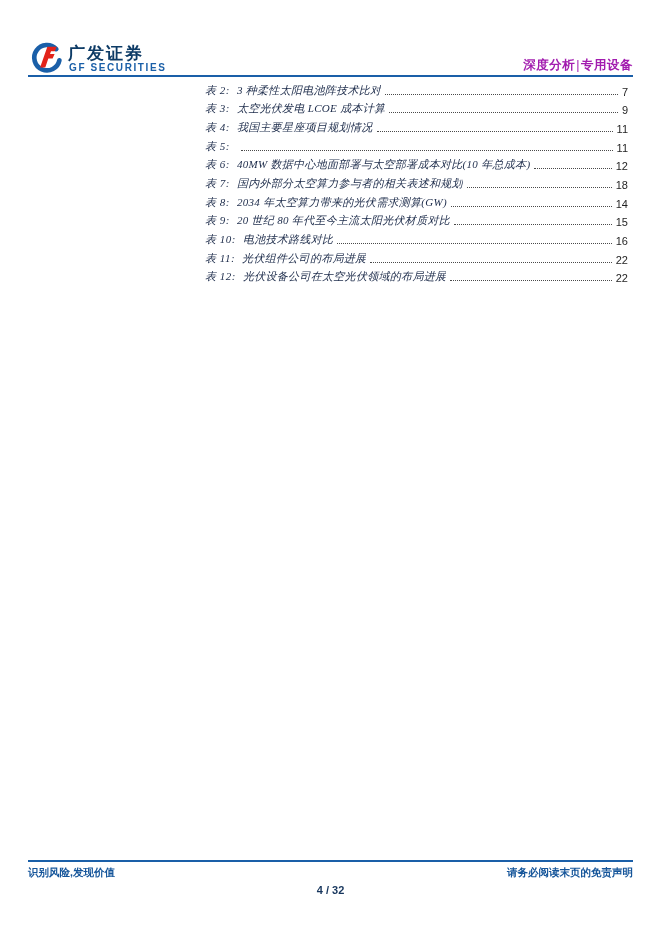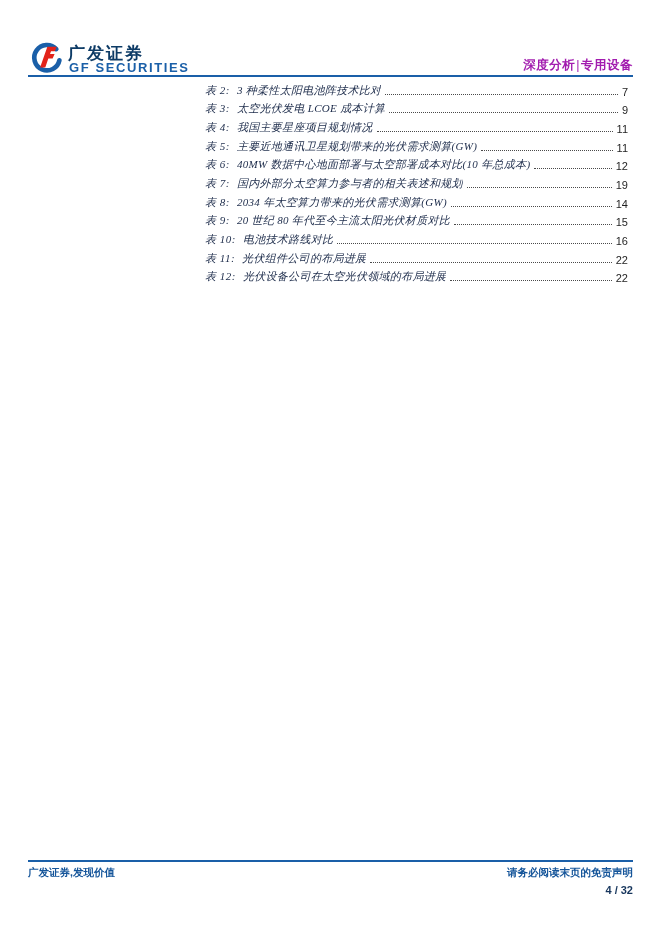--- a/index.html
+++ b/index.html
@@ -17,21 +17,21 @@
     display: flex; align-items: flex-start; gap: 5px;
   }
   .logo-icon { width: 34px; height: 34px; margin-top: 1px; }
   .brand-text { display: flex; flex-direction: column; margin-top: 4px; }
   .brand-name {
     font-size: 17px; font-weight: bold; color: #0d3b66;
     letter-spacing: 2px; line-height: 19px;
     font-family: "Liberation Sans", sans-serif;
   }
   .brand-sub {
-    font-size: 13px; font-weight: bold; color: #1a5fa8;
+    font-size: 10px; font-weight: bold; color: #1a5fa8;
     letter-spacing: 1.6px; line-height: 9px; margin-left: 1px;
   }
   .header-right {
     position: absolute; right: 29px; top: 57px;
     font-size: 12.5px; font-weight: bold; color: #a21caf;
     letter-spacing: 0.5px;
   }
   .header-right .sep { padding: 0 1px; font-weight: normal; }
   .header-line {
     position: absolute; left: 28px; top: 75px;
@@ -68,21 +68,21 @@
     position: absolute; left: 28px; top: 860px;
     width: 605px; height: 2px; background: #1a5fa8;
   }
   .footer-row {
     position: absolute; left: 28px; top: 866px; width: 605px;
     display: flex; justify-content: space-between;
     font-size: 10.5px; font-weight: bold; color: #15559a;
   }
   .page-indicator {
     position: absolute; left: 28px; top: 884px; width: 605px;
-    text-align: right; font-size: 11px; font-weight: bold; color: #17365d;
+    text-align: center; font-size: 11px; font-weight: bold; color: #17365d;
   }
 </style>
 </head>
 <body>
 
 <div class="logo">
   <svg class="logo-icon" viewBox="0 0 38 38" aria-hidden="true">
     <path d="M30.5 9 A 14.2 14.2 0 1 0 34 21.5" fill="none" stroke="#1a5fa8" stroke-width="5.2" stroke-linecap="round"></path>
     <path d="M20.5 6.5 L31 6.5 L28.8 11.5 L24.6 11.5 L23.5 14.6 L28.6 14.6 L26.4 19.6 L21.6 19.6 L18.2 29.5 L12.4 29.5 Z" fill="#e2231a"></path>
   </svg>
@@ -117,37 +117,36 @@
 
     <div class="toc-row">
       <span class="toc-label">表 4:</span>
       <span class="toc-title">我国主要星座项目规划情况</span>
       <span class="toc-leader"></span>
       <span class="toc-page">11</span>
     </div>
 
     <div class="toc-row">
       <span class="toc-label">表 5:</span>
-      <span class="toc-title">主要近地通讯卫星规划带来的光伏需求测算(GW)</span>
       <span class="toc-leader"></span>
       <span class="toc-page">11</span>
     </div>
 
     <div class="toc-row">
       <span class="toc-label">表 6:</span>
       <span class="toc-title">40MW 数据中心地面部署与太空部署成本对比(10 年总成本)</span>
       <span class="toc-leader"></span>
       <span class="toc-page">12</span>
     </div>
 
     <div class="toc-row">
       <span class="toc-label">表 7:</span>
       <span class="toc-title">国内外部分太空算力参与者的相关表述和规划</span>
       <span class="toc-leader"></span>
-      <span class="toc-page">19</span>
+      <span class="toc-page">18</span>
     </div>
 
     <div class="toc-row">
       <span class="toc-label">表 8:</span>
       <span class="toc-title">2034 年太空算力带来的光伏需求测算(GW)</span>
       <span class="toc-leader"></span>
       <span class="toc-page">14</span>
     </div>
 
     <div class="toc-row">
@@ -174,16 +173,16 @@
     <div class="toc-row">
       <span class="toc-label">表 12:</span>
       <span class="toc-title">光伏设备公司在太空光伏领域的布局进展</span>
       <span class="toc-leader"></span>
       <span class="toc-page">22</span>
     </div>
   </div>
 
 <div class="footer-line"></div>
 <div class="footer-row">
-  <span>广发证券,发现价值</span>
+  <span>识别风险,发现价值</span>
   <span>请务必阅读末页的免责声明</span>
 </div>
 <div class="page-indicator">4 / 32</div>
 
 </body></html>

